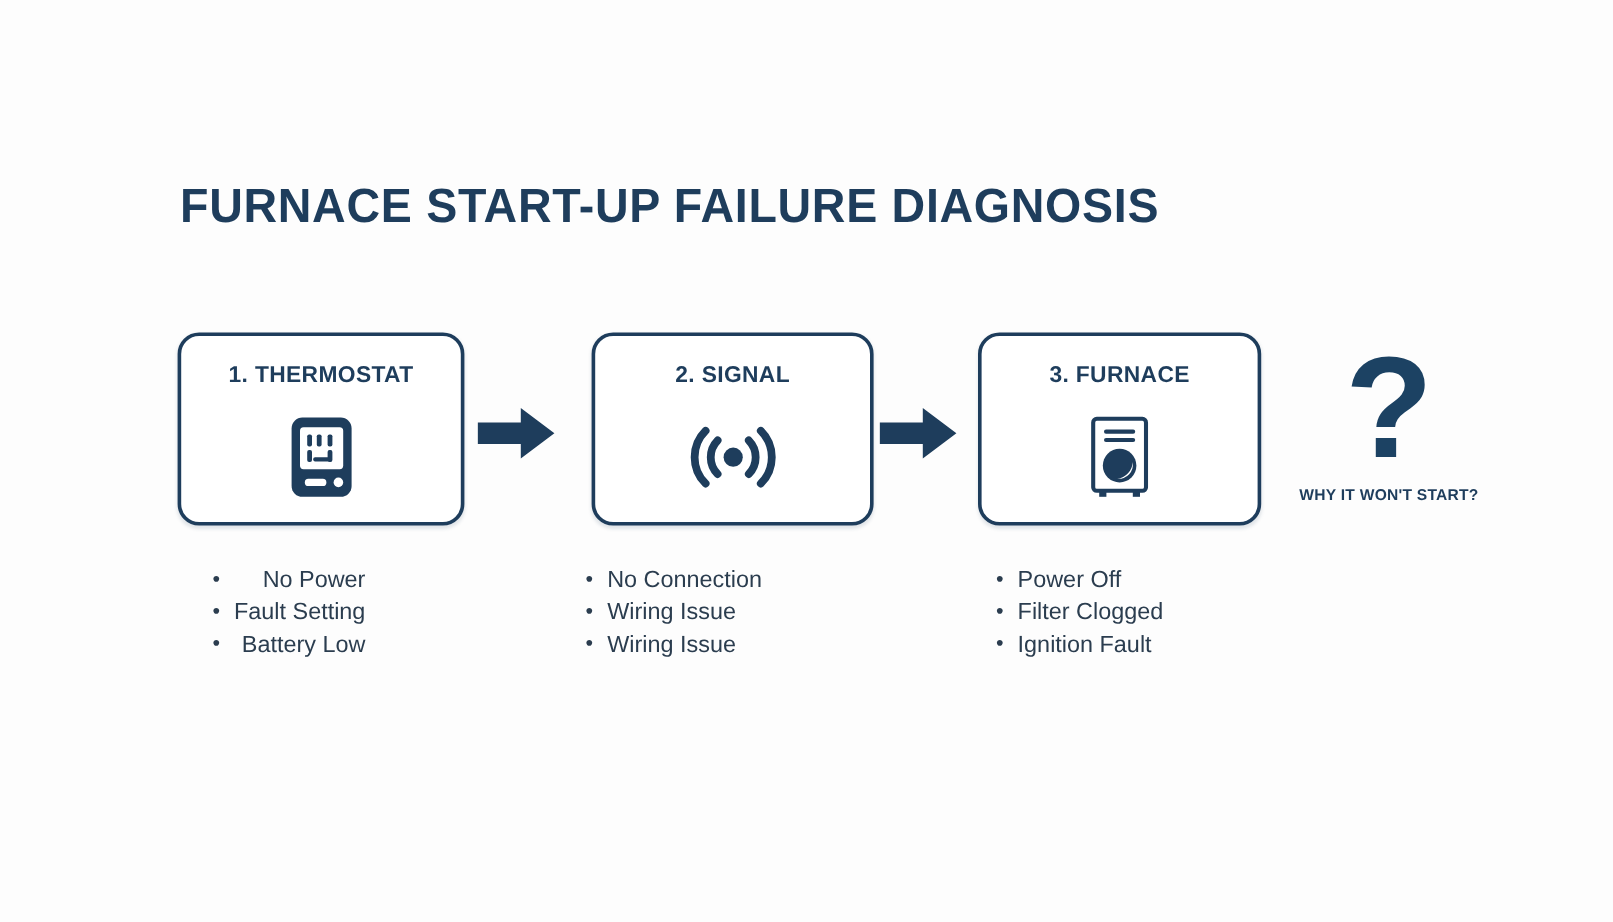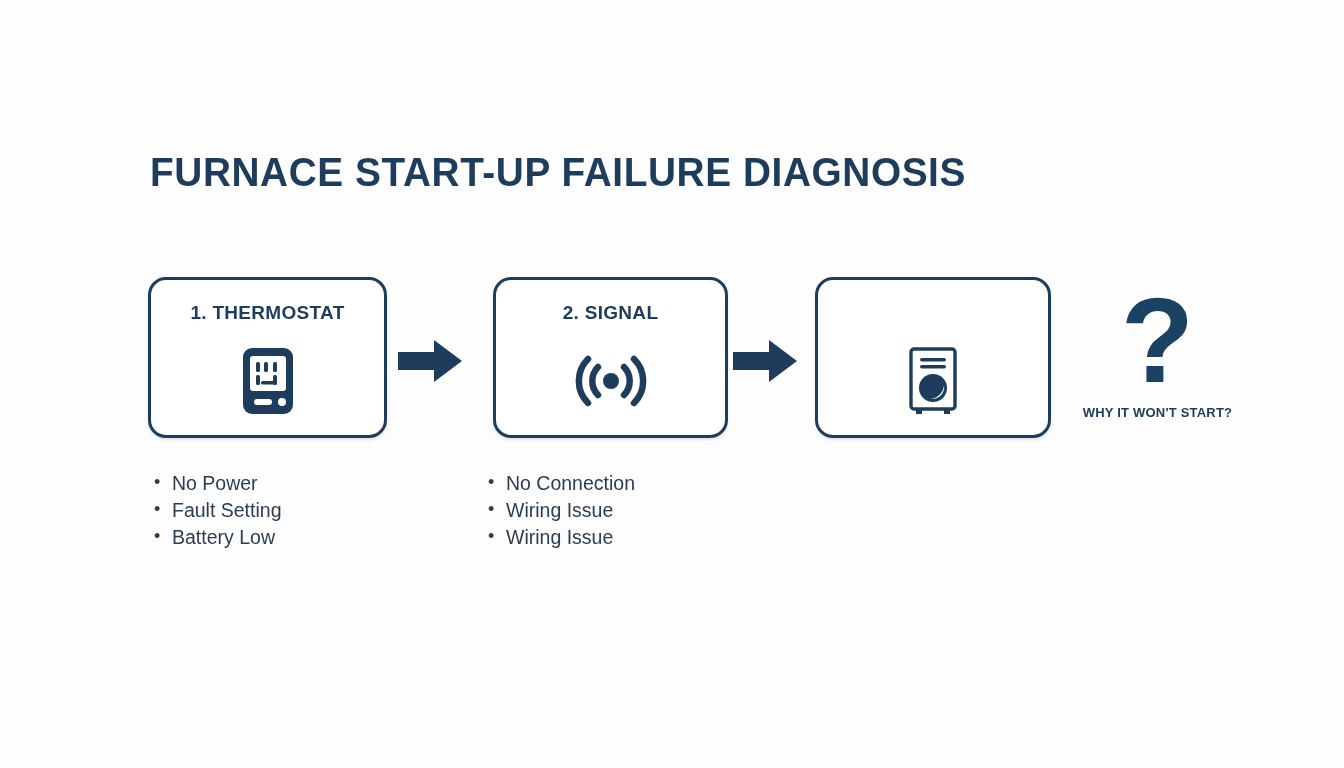--- a/index.html
+++ b/index.html
@@ -129,21 +129,21 @@
   }
 
   
   .bullets {
     position: absolute;
     top: 470px;
     font-size: 19.5px;
     color: #2b3d4f;
     line-height: 27px;
   }
-  .bullets-1 { left: 154px; }
+  .bullets-1 { left: 177px; text-align: right; }
   .bullets-2 { left: 488px; }
   .bullets-3 { left: 830px; }
 
   .bullet-item {
     display: block;
     white-space: nowrap;
     position: relative;
     padding-left: 18px;
   }
   .bullet-item::before {
@@ -216,32 +216,38 @@
   </div>
 
   <div class="arrow arrow-2">
     <svg viewBox="0 0 65 44" width="65" height="44" aria-hidden="true">
       <path d="M0 13 L36 13 L36 1 L64 22 L36 43 L36 31 L0 31 Z" fill="#1e3d5c"></path>
     </svg>
   </div>
 
   <div class="stage stage-3">
     <div class="stage-box"></div>
+    <div class="stage-label">3. FURNACE</div>
     <div class="stage-icon">
       <svg viewBox="0 0 84 84" width="84" height="84" aria-hidden="true">
         <rect x="20" y="10" width="44" height="60" rx="3" ry="3" fill="none" stroke="#1e3d5c" stroke-width="3.4"></rect>
         <rect x="29" y="19" width="26" height="3.4" rx="1.7" fill="#1e3d5c"></rect>
         <rect x="29" y="26" width="26" height="3.4" rx="1.7" fill="#1e3d5c"></rect>
         <circle cx="42" cy="49" r="14" fill="#1e3d5c"></circle>
         <path d="M53 46 A12 12 0 0 1 40 60 A15 15 0 0 0 53 46 Z" fill="#ffffff"></path>
         <rect x="25" y="70" width="6" height="5" fill="#1e3d5c"></rect>
         <rect x="53" y="70" width="6" height="5" fill="#1e3d5c"></rect>
       </svg>
     </div>
   </div>
 
+  <div class="bullets bullets-3">
+    <span class="bullet-item">Power Off</span>
+    <span class="bullet-item">Filter Clogged</span>
+    <span class="bullet-item">Ignition Fault</span>
+  </div>
 
   <div class="question-wrap">
     <div class="question-mark">?</div>
     <div class="question-caption">WHY IT WON'T START?</div>
   </div>
 
 </div>
 
 </body></html>

